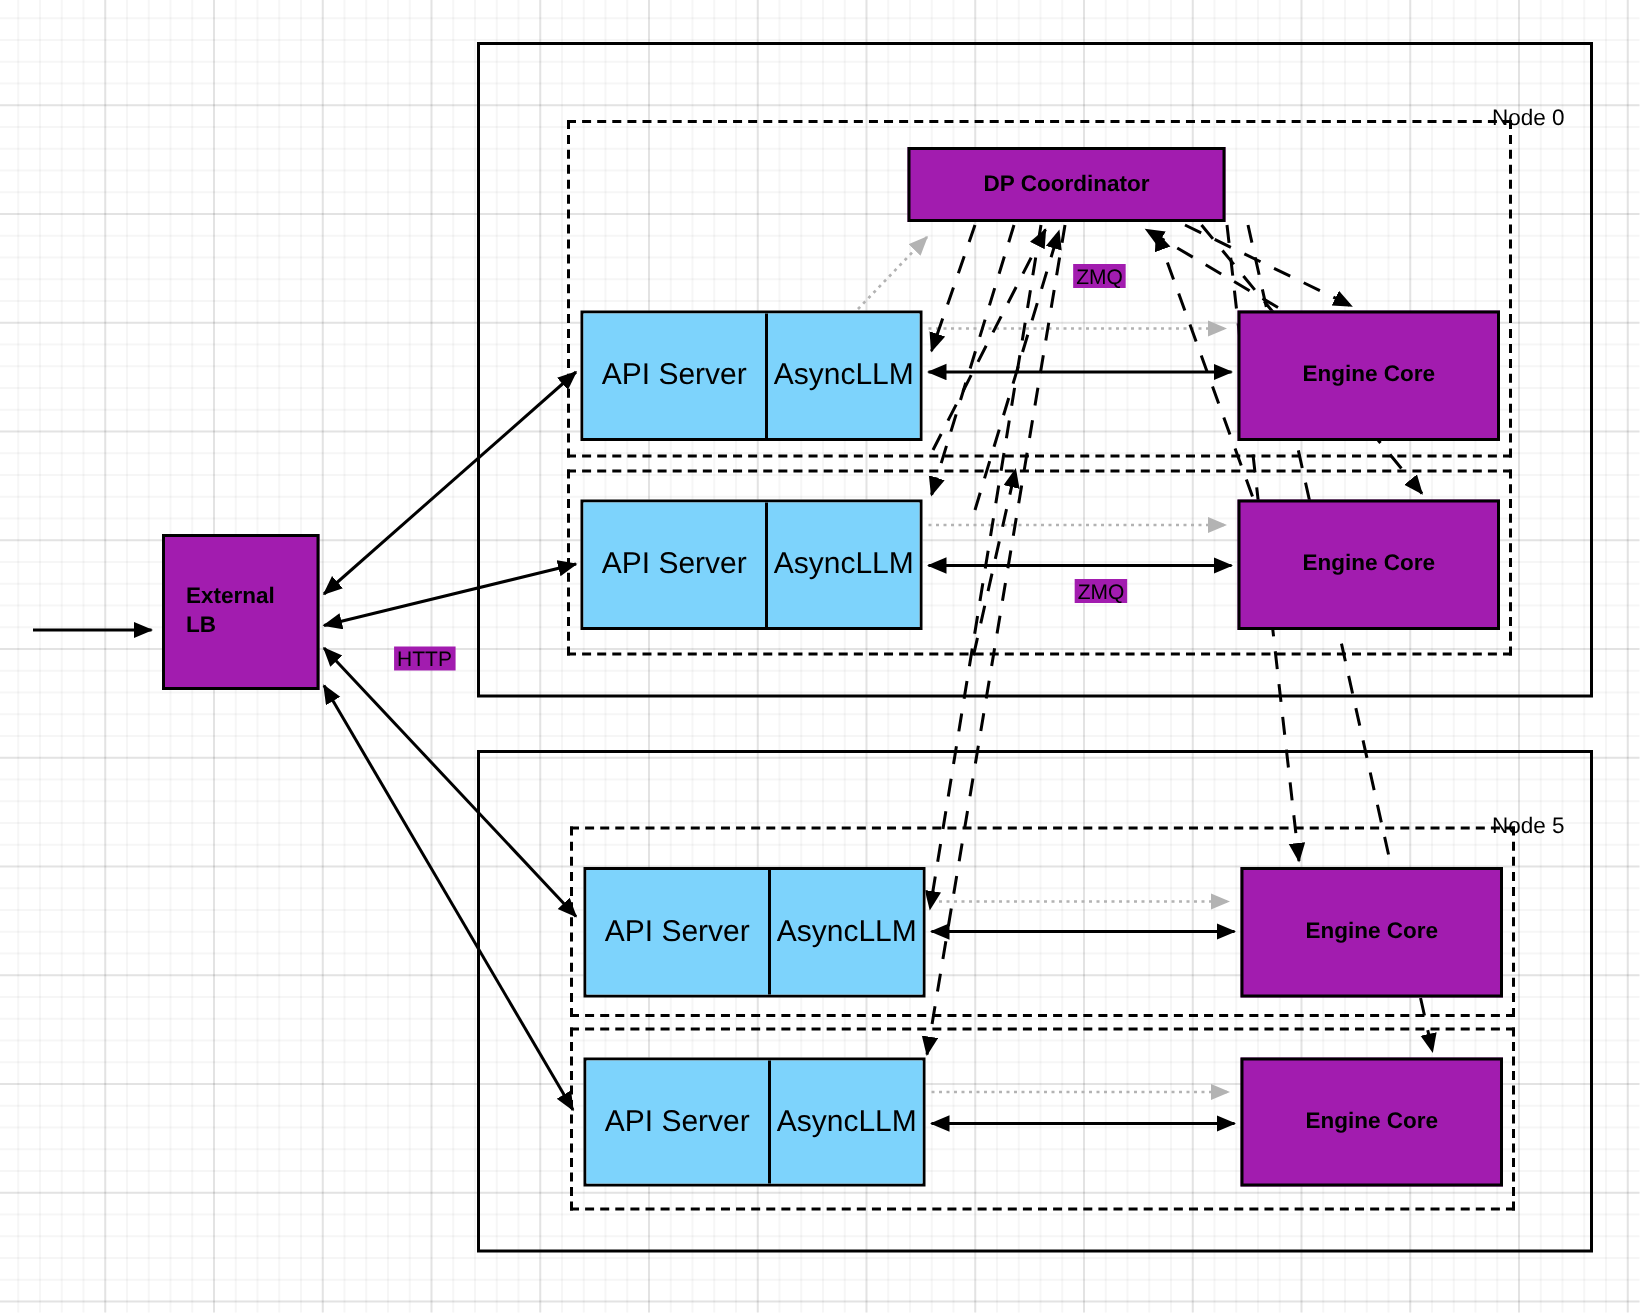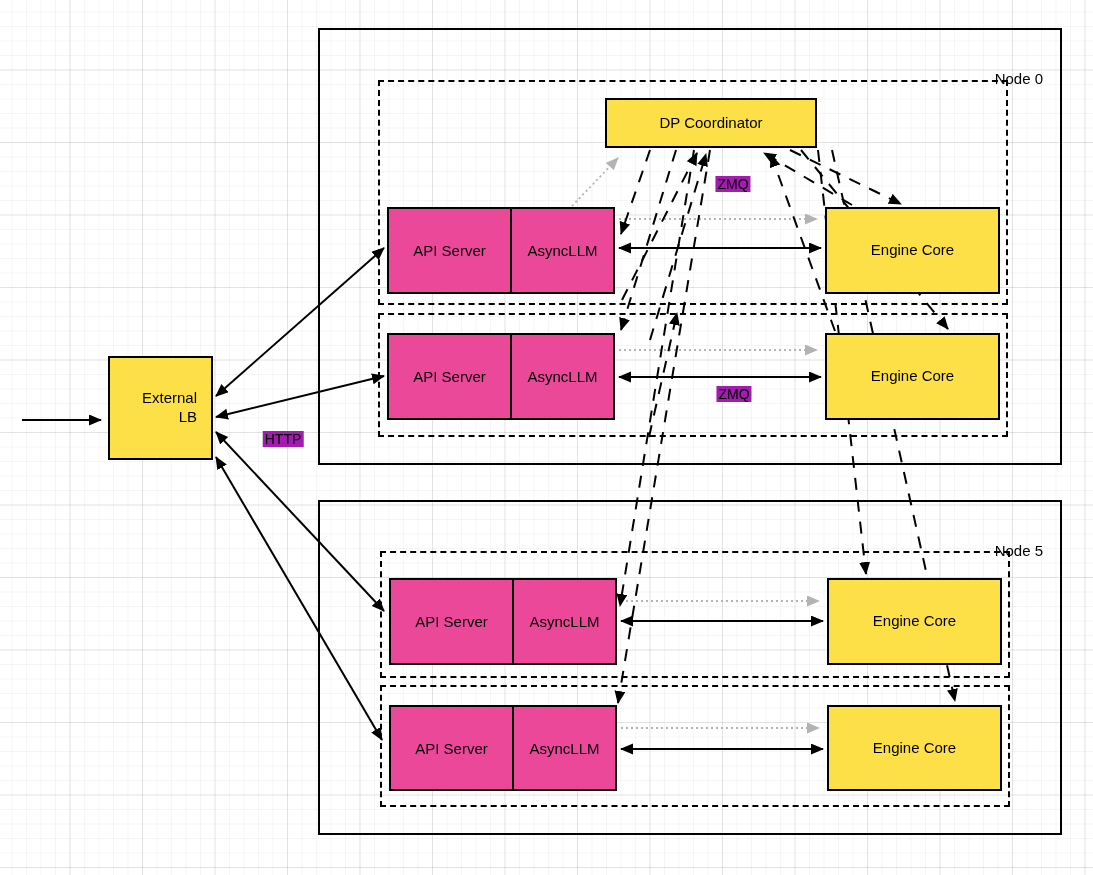--- a/index.html
+++ b/index.html
@@ -14,26 +14,26 @@
       linear-gradient(to bottom, rgba(0,0,0,0.035) 1px, transparent 1px);
     background-size:72.5px 72.5px,72.5px 72.5px,14.5px 14.5px,14.5px 14.5px;
     background-position:-3px -3px;
   }
   .abs{position:absolute;box-sizing:border-box;}
   .node-frame{border:2px solid #000;background:transparent;z-index:0;}
   .node-label{position:absolute;top:9px;right:17px;font-size:15px;color:#000;margin-top:31px;}
   .dashed-group{border:2px dashed #000;background:transparent;z-index:0;}
   svg.wires{position:absolute;left:0;top:0;z-index:1;}
   .box{
-    background:#fde047;border:2px solid #000;color:#000;
-    display:flex;align-items:center;justify-content:center;text-align:right;
-    font-size:15px;line-height:1.25;z-index:2;
+    background:#a21caf;border:2px solid #000;color:#000;
+    display:flex;align-items:center;justify-content:center;text-align:left;
+    font-size:15px;line-height:1.25;z-index:2;font-weight:bold;
   }
   .duo{display:flex;align-items:stretch;padding:0;z-index:2;position:absolute;box-sizing:border-box;background:#fff;border:2px solid #000;}
-  .duo .cell{display:flex;align-items:center;justify-content:center;font-size:15px;color:#000;background:#ec4899;}
+  .duo .cell{display:flex;align-items:center;justify-content:center;font-size:20px;color:#000;background:#7dd3fc;}
   .duo .cell.first{border-right:2px solid #000;}
   .edge-label{
     position:absolute;z-index:3;font-size:14px;color:#000;background:#a21caf;
     padding:0 2px;transform:translate(-50%,-50%);white-space:nowrap;
   }
 </style>
 </head>
 <body>
 
 <svg class="wires" width="1093" height="875" viewBox="0 0 1093 875">

